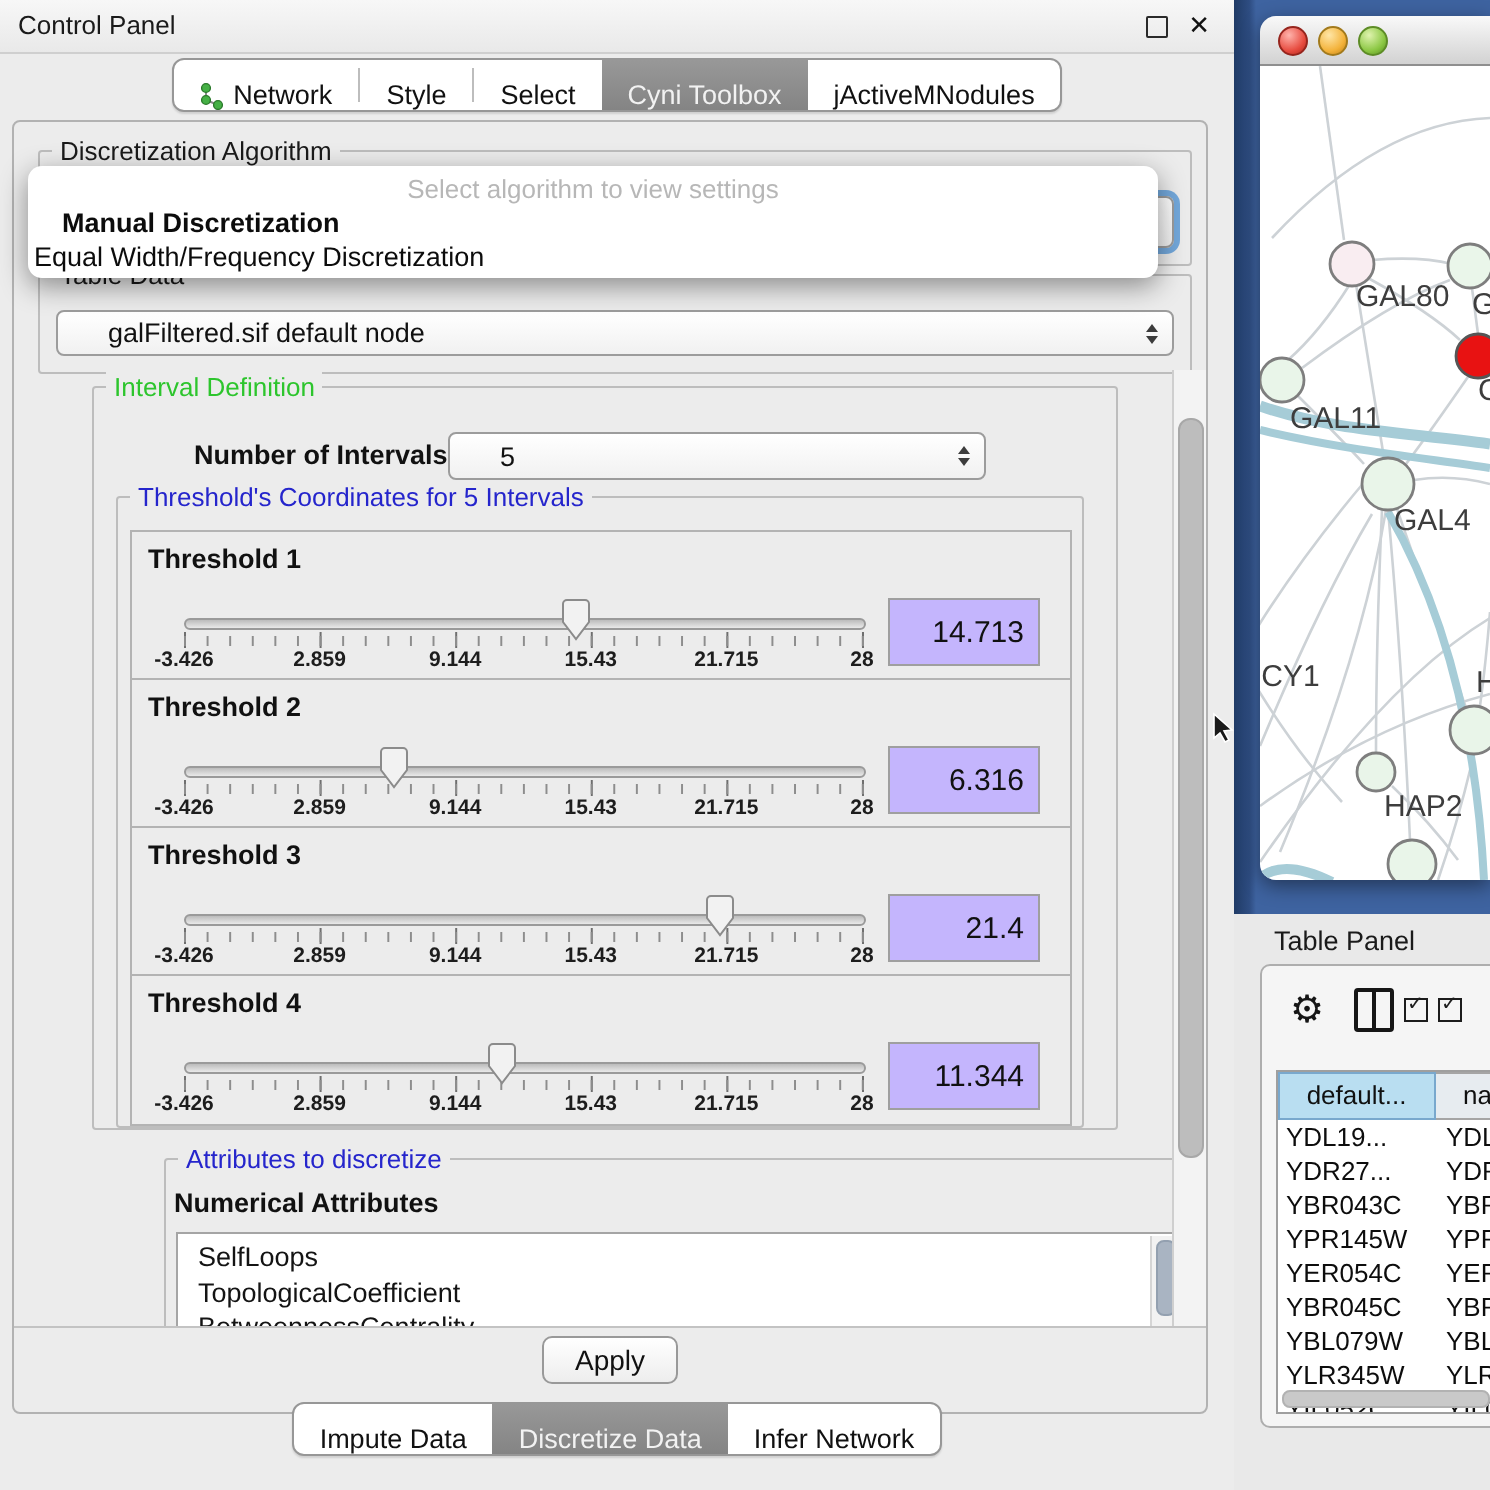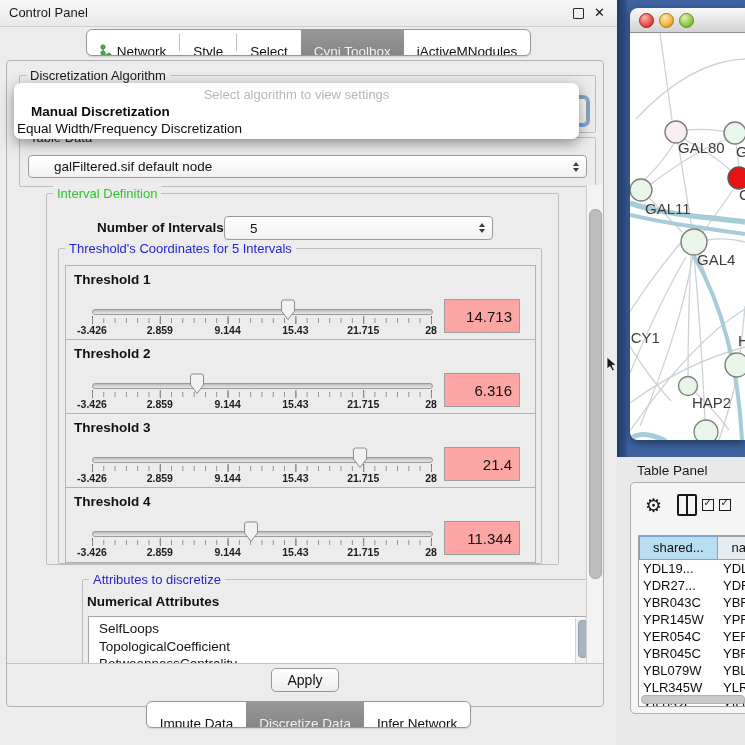--- a/index.html
+++ b/index.html
@@ -13,21 +13,21 @@
   .cp-title .t{margin-left:9px;}
   .float-ico{position:absolute;right:33px;top:8px;width:9px;height:9px;border:1.5px solid #2a2a2a;border-radius:1px;}
   .close-ico{position:absolute;right:12px;top:0;font-size:13px;font-weight:bold;color:#111;line-height:26px;}
 
   
   .tabstrip{position:absolute;left:0;width:100%;text-align:center;}
   .tabstrip.top{top:29px;}
   .tabstrip.bottom{top:701px;}
   .tabbox{display:inline-flex;background:#fff;border:1px solid #979797;border-radius:6px;height:25px;
           overflow:hidden;align-items:stretch;box-shadow:0 1px 1px rgba(0,0,0,0.12);}
-  .tab{display:flex;align-items:flex-start;padding:14px 13px;font-size:13.5px;color:#111;cursor:default;white-space:nowrap;}
+  .tab{display:flex;align-items:flex-end;padding:0 13px;font-size:13.5px;color:#111;cursor:default;white-space:nowrap;}
   .tab.sel{background:linear-gradient(#989898,#848484);color:#f2f2f2;}
   .vsep{width:1px;background:#bdbdbd;margin:4px 0;}
   .neticon{margin-right:5px;}
 
   
   .main{position:absolute;left:6px;top:60px;width:596px;height:645px;border:1px solid #b2b2b2;border-radius:4px;background:#ececec;}
 
   .group{position:absolute;border:1px solid #bdbdbd;border-radius:2px;}
   .gtitle{position:absolute;top:-8px;left:6px;background:#ececec;padding:0 4px;font-size:13px;color:#1a1a1a;white-space:nowrap;}
   .gtitle.green{color:#2dc52d;}
@@ -60,21 +60,21 @@
   .sliderzone{position:absolute;left:26px;top:0;width:339px;height:74px;}
   .track{position:absolute;left:0;top:43px;width:100%;height:4px;border:1px solid #9a9a9a;border-radius:3px;
          background:linear-gradient(#bcbcbc,#e9e9e9);}
   .thumb{position:absolute;top:33px;transform:translateX(-50%);z-index:2;}
   .ticks-minor{position:absolute;left:0;top:52px;width:100%;height:5px;border-right:1px solid #8d8d8d;
          background-image:linear-gradient(to right,#8d8d8d 1px,transparent 1px);background-size:calc(100%/30) 100%;}
   .ticks-major{position:absolute;left:0;top:50px;width:100%;height:8px;border-right:1px solid #6f6f6f;
          background-image:linear-gradient(to right,#6f6f6f 1px,transparent 1px);background-size:20% 100%;}
   .ticklabels{position:absolute;left:0;top:58px;width:100%;height:12px;}
   .ticklabels span{position:absolute;transform:translateX(-50%);font-size:10.5px;font-weight:bold;color:#1d1d1d;white-space:nowrap;}
-  .valbox{position:absolute;left:378px;top:33px;width:76px;height:34px;background:#fca5a5;border:1px solid #9f9f9f;
+  .valbox{position:absolute;left:378px;top:33px;width:76px;height:34px;background:#c4b5fd;border:1px solid #9f9f9f;
           font-size:15px;color:#111;display:flex;align-items:center;justify-content:flex-end;padding-right:7px;box-sizing:border-box;}
 
   
   .listbox{position:absolute;left:5px;top:36px;width:500px;height:80px;background:#fff;border:1px solid #a5a5a5;}
   .litem{font-size:13.5px;color:#141414;padding-left:10px;line-height:17.5px;}
   .litem:first-child{padding-top:3px;}
   .lscroll{position:absolute;right:1px;top:1px;bottom:1px;width:12px;background:#f2f2f2;border-left:1px solid #d5d5d5;}
   .lthumb{position:absolute;left:1.5px;top:2px;width:8px;height:36px;border-radius:4px;background:#a9b4c2;border:1px solid #93a0b0;}
 
   
@@ -422,21 +422,21 @@
       <div class="tp-title">Table Panel</div>
       <div class="tp-inner">
         <div class="tp-toolbar">
           <span class="gear">⚙</span>
           <span class="colico"></span>
           <span class="cb"></span>
           <span class="cb"></span>
         </div>
         <div class="tp-table">
           <div class="hrow">
-            <div class="hcell c1">shared...</div>
+            <div class="hcell c1">default...</div>
             <div class="hcell c2">na</div>
           </div>
           <div class="trow">
               <div class="tcell1">YDL19...</div>
               <div class="tcell2">YDL1</div>
             </div>
           <div class="trow">
               <div class="tcell1">YDR27...</div>
               <div class="tcell2">YDR2</div>
             </div>

